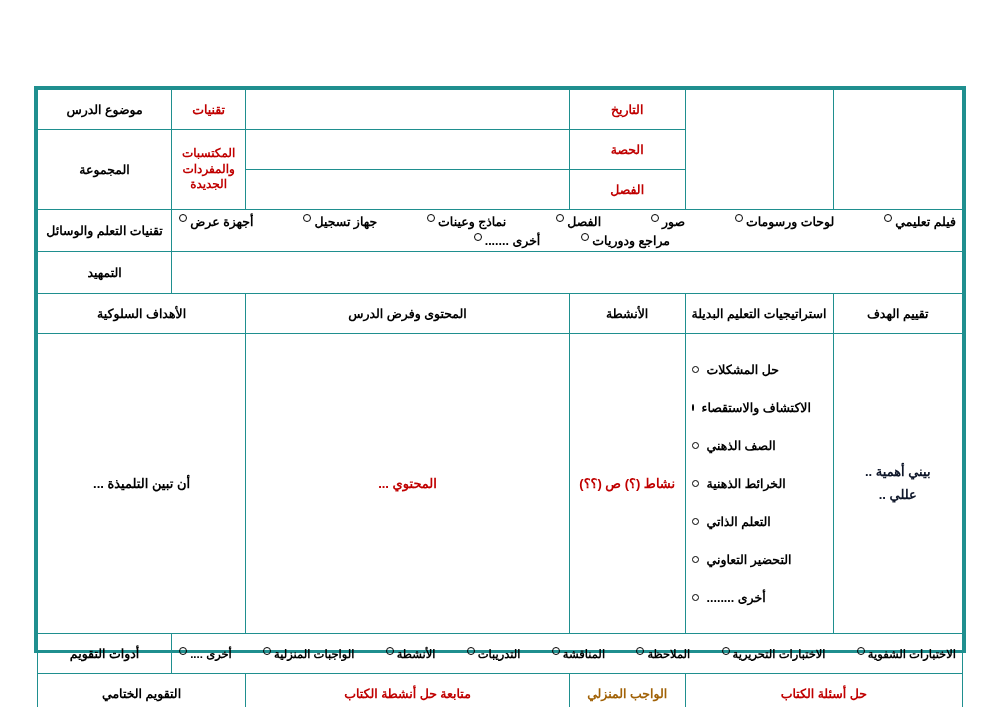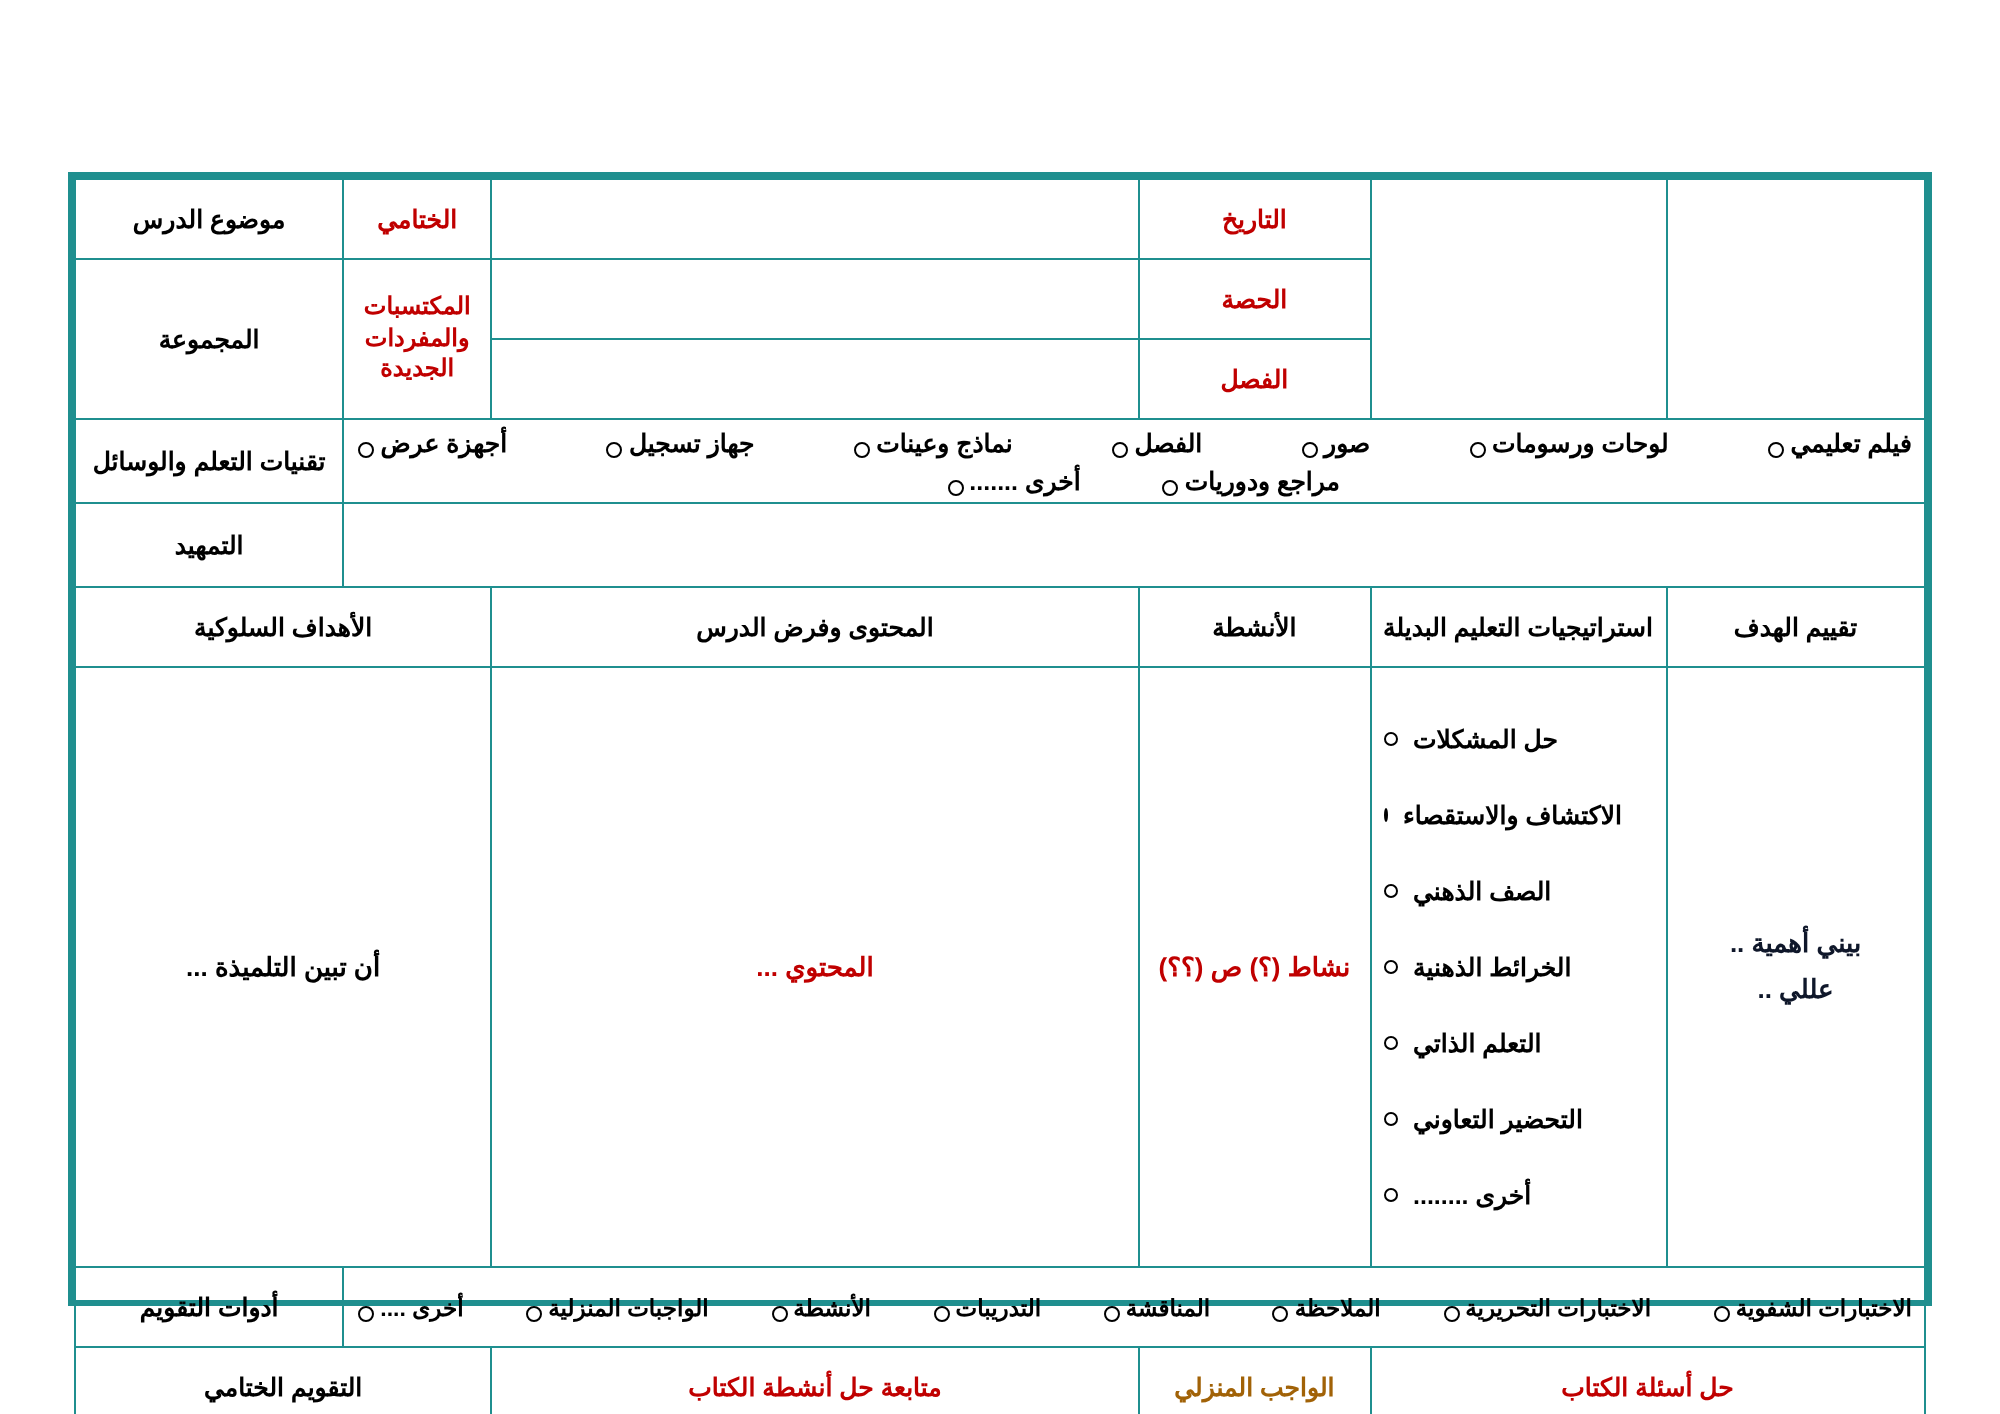--- a/index.html
+++ b/index.html
@@ -84,21 +84,21 @@
     flex-direction: row;
     justify-content: space-between;
     align-items: center;
     padding: 0 6px;
     font-size: 12.5px;
     font-weight: bold;
   }
   .opt {
     white-space: nowrap;
     display: inline-flex;
-    align-items: flex-end;
+    align-items: flex-start;
     flex-direction: row-reverse;
     gap: 2px;
   }
   .circ {
     display: inline-block;
     width: 8px;
     height: 8px;
     border: 1px solid #000;
     border-radius: 50%;
     box-sizing: border-box;
@@ -175,21 +175,21 @@
         <col style="width:8%">
         <col style="width:14.5%">
       </colgroup>
       <tbody>
 
         <tr style="height:20px">
           <td class="nob-left nob-bottom"></td>
           <td class="nob-bottom"></td>
           <td class="lbl">التاريخ</td>
           <td></td>
-          <td class="lbl">الختامي</td>
+          <td class="lbl">تقنيات</td>
           <td class="rowlabel">موضوع الدرس</td>
         </tr>
 
         <tr style="height:19px">
           <td class="nob-left nob-bottom nob-top"></td>
           <td class="nob-bottom nob-top"></td>
           <td class="lbl">الحصة</td>
           <td></td>
           <td class="lbl small-head" rowspan="2">المكتسبات والمفردات الجديدة</td>
           <td class="rowlabel" rowspan="2">المجموعة</td>

